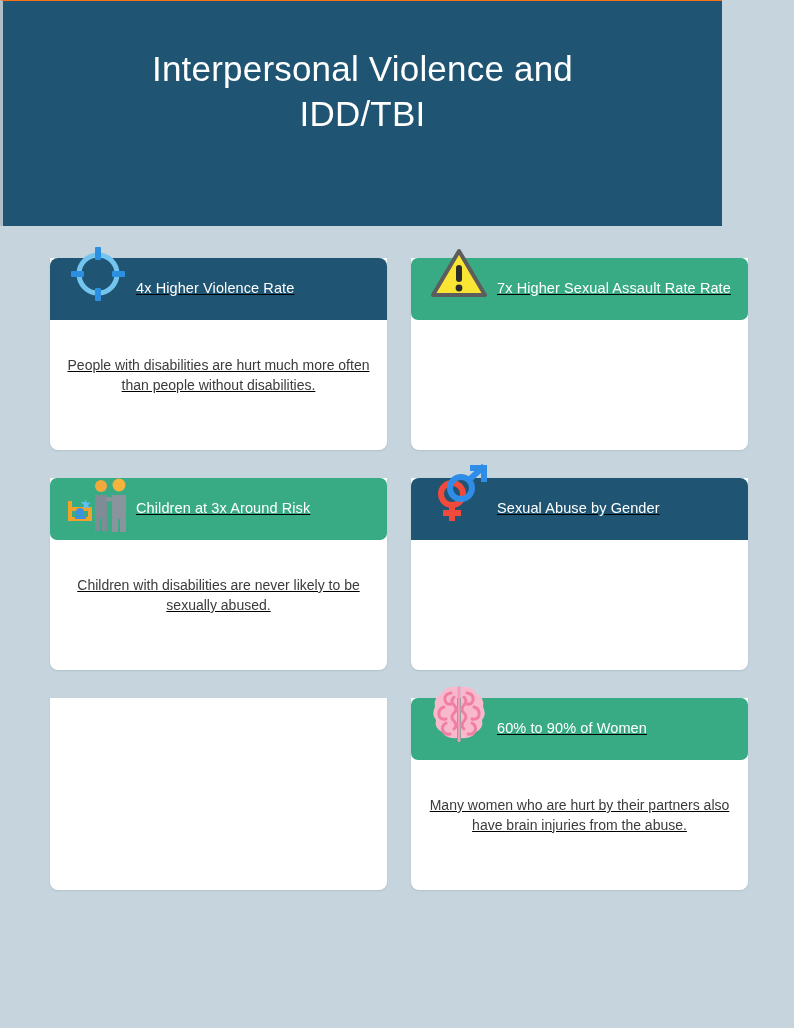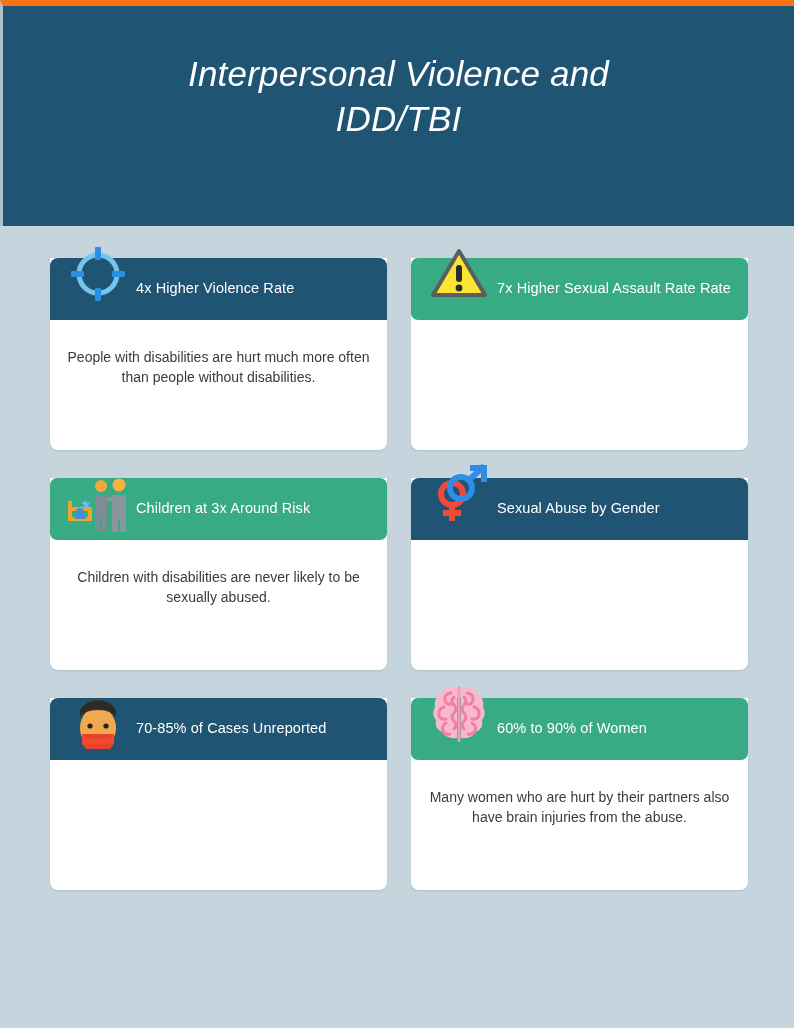--- a/index.html
+++ b/index.html
@@ -14,29 +14,28 @@
     font-family: "Liberation Sans", sans-serif;
     background: #c6d5dd;
     position: relative;
   }
 
   
   .banner {
     position: absolute;
     left: 0;
     top: 0;
-    width: 794px;
+    width: 722px;
     height: 226px;
     background: #1f5472;
     border-left: 3px solid #aebfc9;
-    border-top: 6px solid #f97316;
+    border-top: 1px solid #f97316;
     display: flex;
     align-items: flex-start;
     justify-content: center;
-    font-style: italic;
   }
 
   .banner-title {
     margin-top: 46px;
     width: 620px;
     text-align: center;
     color: #ffffff;
     font-size: 35px;
     line-height: 1.28;
     font-weight: 400;
@@ -47,20 +46,21 @@
   
   .grid {
     position: absolute;
     left: 50px;
     top: 258px;
     width: 698px;
     display: grid;
     grid-template-columns: 337px 337px;
     column-gap: 24px;
     row-gap: 28px;
+    text-decoration: underline;
   }
 
   .card {
     position: relative;
     width: 337px;
     height: 192px;
     background: #ffffff;
     border-radius: 0 0 8px 8px;
     box-shadow: 0 1px 2px rgba(30, 60, 80, 0.13);
   }
@@ -104,21 +104,21 @@
 
   
   .card-icon.raise { top: -14px; }
   .card-icon.mid   { top: -3px; }
 
   .card-body {
     height: 130px;
     display: flex;
     align-items: flex-start;
     justify-content: center;
-    padding: 0 16px;
+    padding: 8px 16px;
   }
 
   .card-body-inner {
     margin-top: 28px;
     text-align: center;
     color: #3b3b3b;
     font-size: 14px;
     line-height: 1.42;
   }
 
@@ -210,35 +210,20 @@
           <circle cx="33" cy="25" r="11" fill="none" stroke="#2f8de8" stroke-width="6"></circle>
           <line x1="41" y1="17" x2="54" y2="5" stroke="#2f8de8" stroke-width="6" stroke-linecap="square"></line>
           <path d="M42 2 h17 v17 h-6 v-11 h-11 z" fill="#2f8de8"></path>
         </svg>
       </span>
       <span class="card-title">Sexual Abuse by Gender</span>
     </div>
   </div>
 
   <div class="card">
-    <div class="card-header teal">
-      <span class="card-icon mid">
-        <svg width="56" height="58" viewBox="0 0 56 58">
-          <ellipse cx="28" cy="32" rx="18" ry="21" fill="#f2a94e"></ellipse>
-          <path d="M10 22 q0 -18 18 -18 q18 0 18 18 q-4 -8 -18 -8 q-14 0 -18 8 z" fill="#3b3632"></path>
-          <path d="M10 20 q6 -7 18 -7 q12 0 18 7 l0 -6 q-6 -9 -18 -9 q-12 0 -18 9 z" fill="#2e2a27"></path>
-          <circle cx="20" cy="30" r="2.6" fill="#262220"></circle>
-          <circle cx="36" cy="30" r="2.6" fill="#262220"></circle>
-          <path d="M12 38 h32 v10 h-32 z" fill="#f04a2e"></path>
-          <path d="M12 38 l32 0 l-4 5 l-24 0 z" fill="#e8432a"></path>
-          <path d="M12 48 l4 5 l24 0 l4 -5 z" fill="#e8432a"></path>
-        </svg>
-      </span>
-      <span class="card-title">70-85% of Cases Unreported</span>
-    </div>
   </div>
 
   <div class="card">
     <div class="card-header green">
       <span class="card-icon raise">
         <svg width="58" height="62" viewBox="0 0 58 62">
           <path d="M27 4 q-11 -2 -16 7 q-8 4 -6 13 q-4 7 1 13 q-2 8 6 12 q4 7 15 6 z" fill="#f9b9cc"></path>
           <path d="M31 4 q11 -2 16 7 q8 4 6 13 q4 7 -1 13 q2 8 -6 12 q-4 7 -15 6 z" fill="#f9b9cc"></path>
           <g fill="none" stroke="#f07fa5" stroke-width="3" stroke-linecap="round">
             <path d="M21 10 q-7 1 -6 7 q1 5 6 4"></path>

